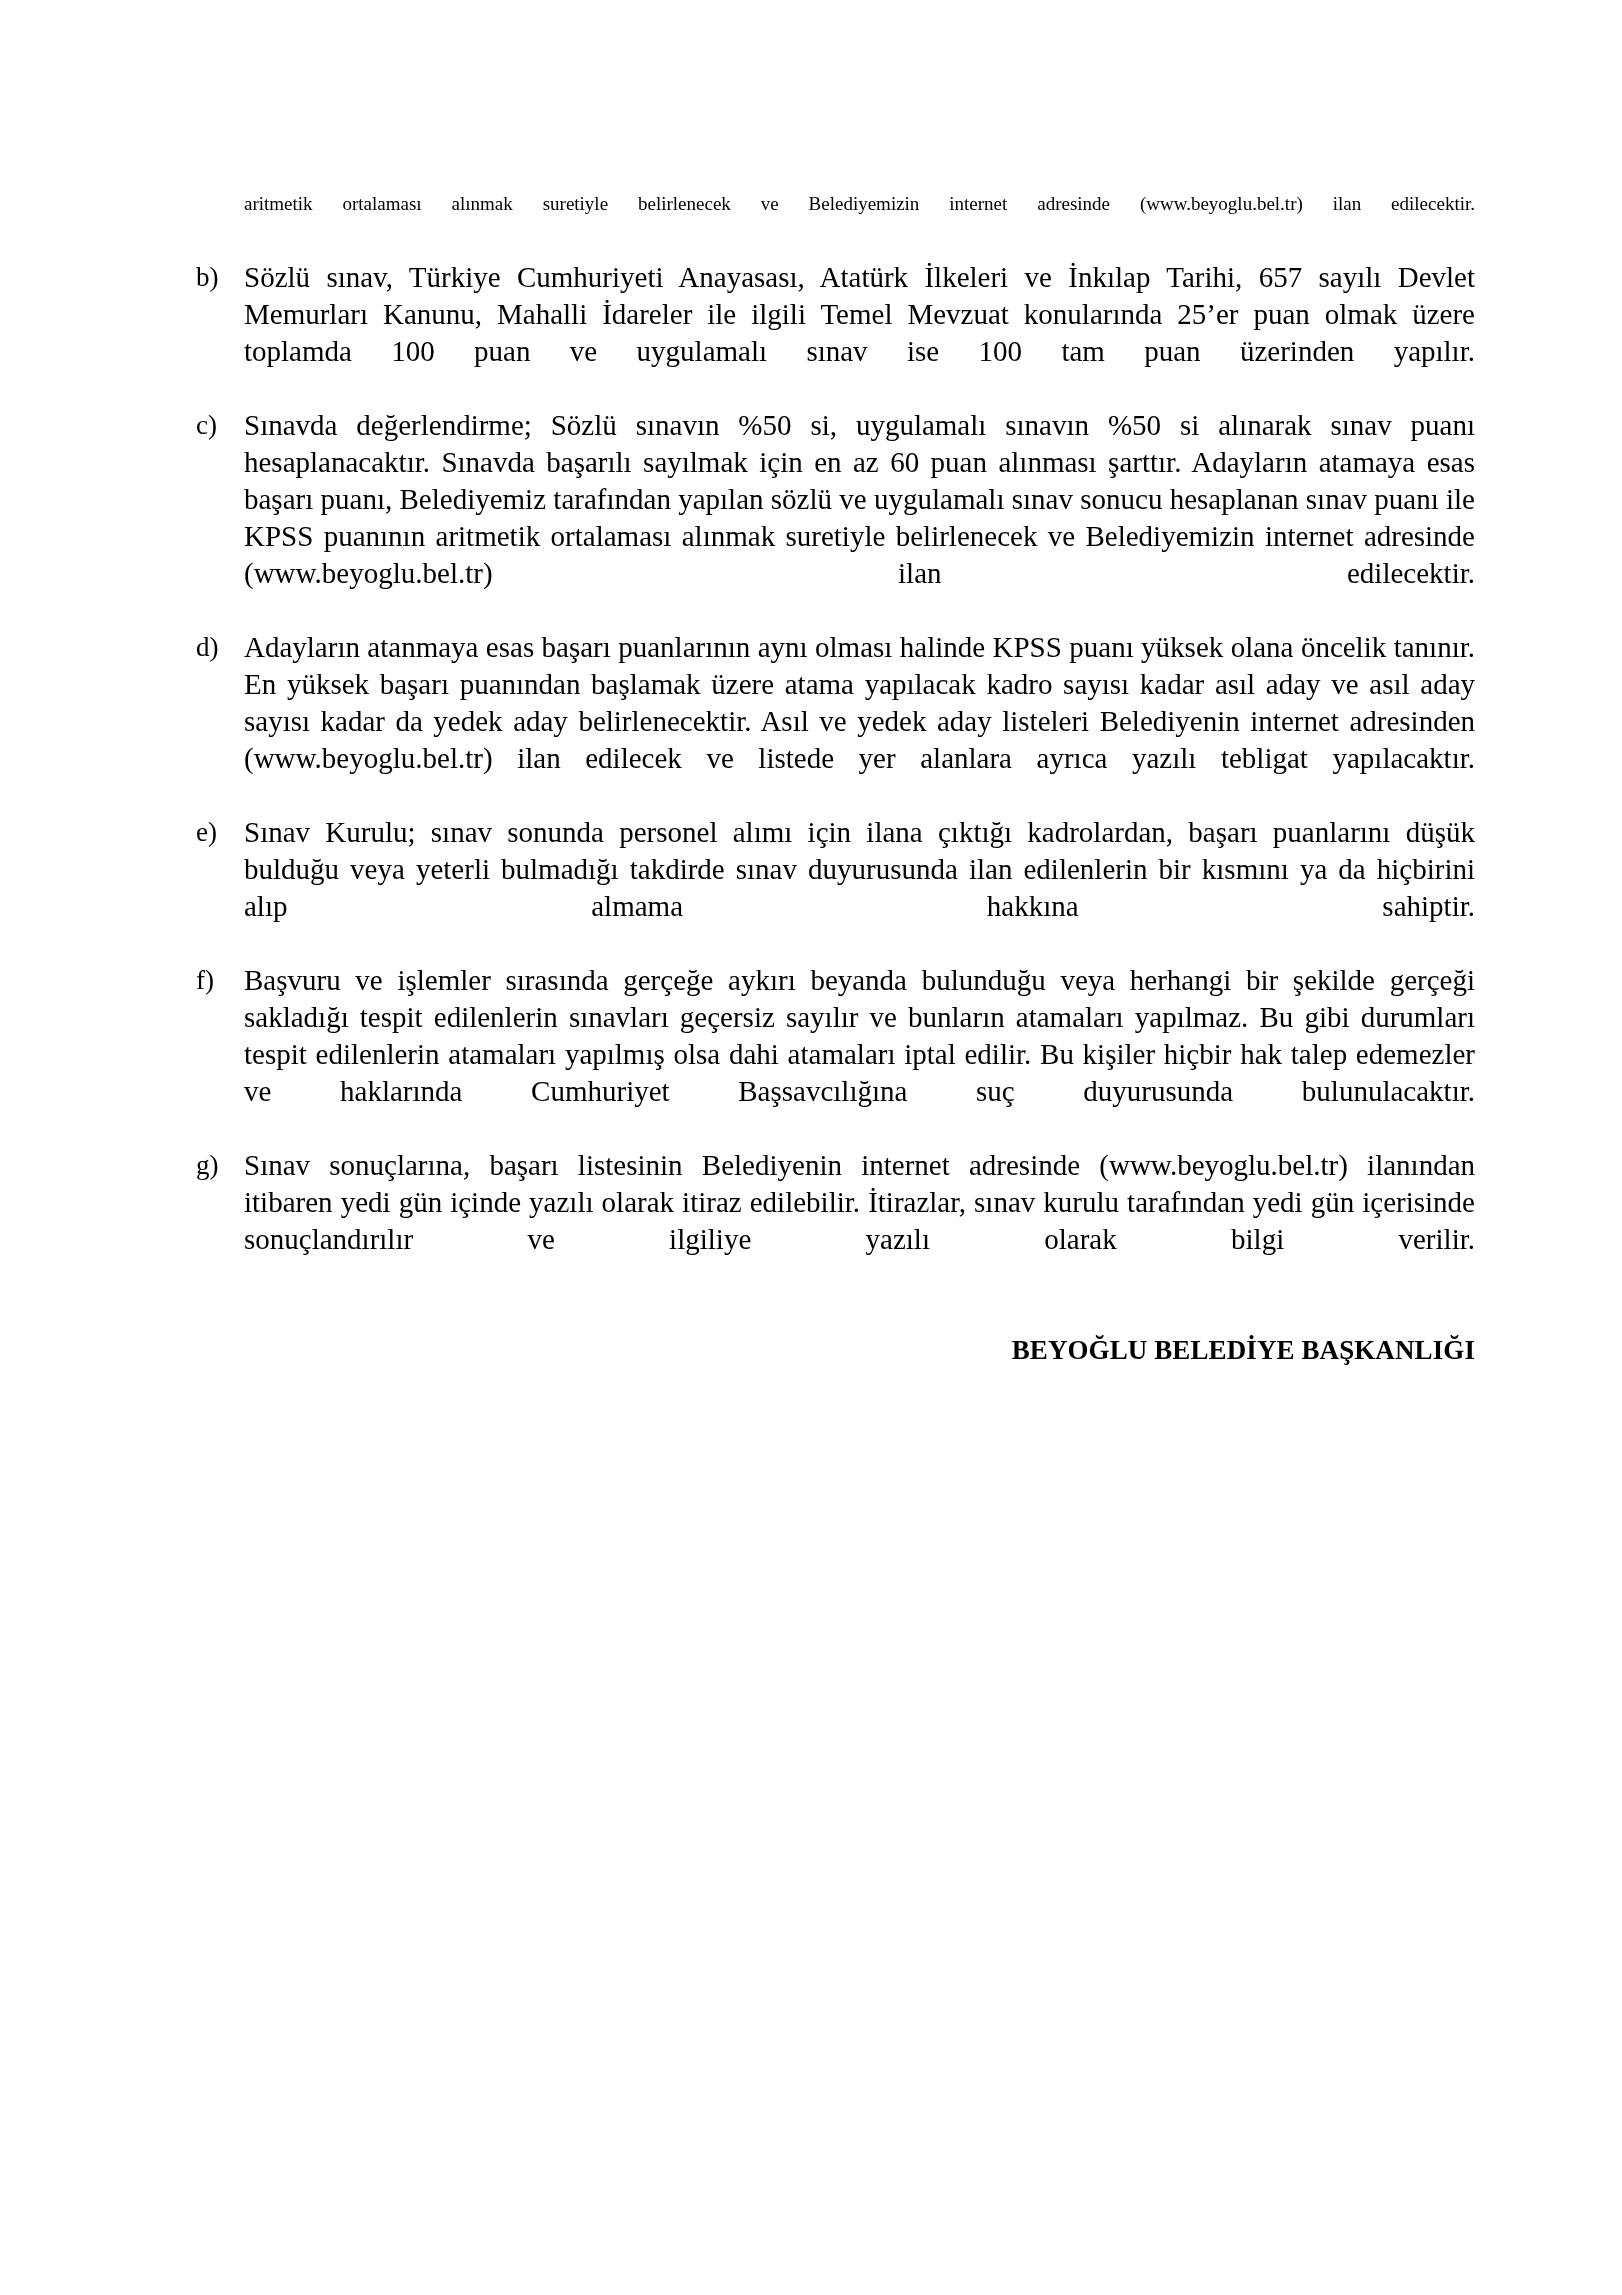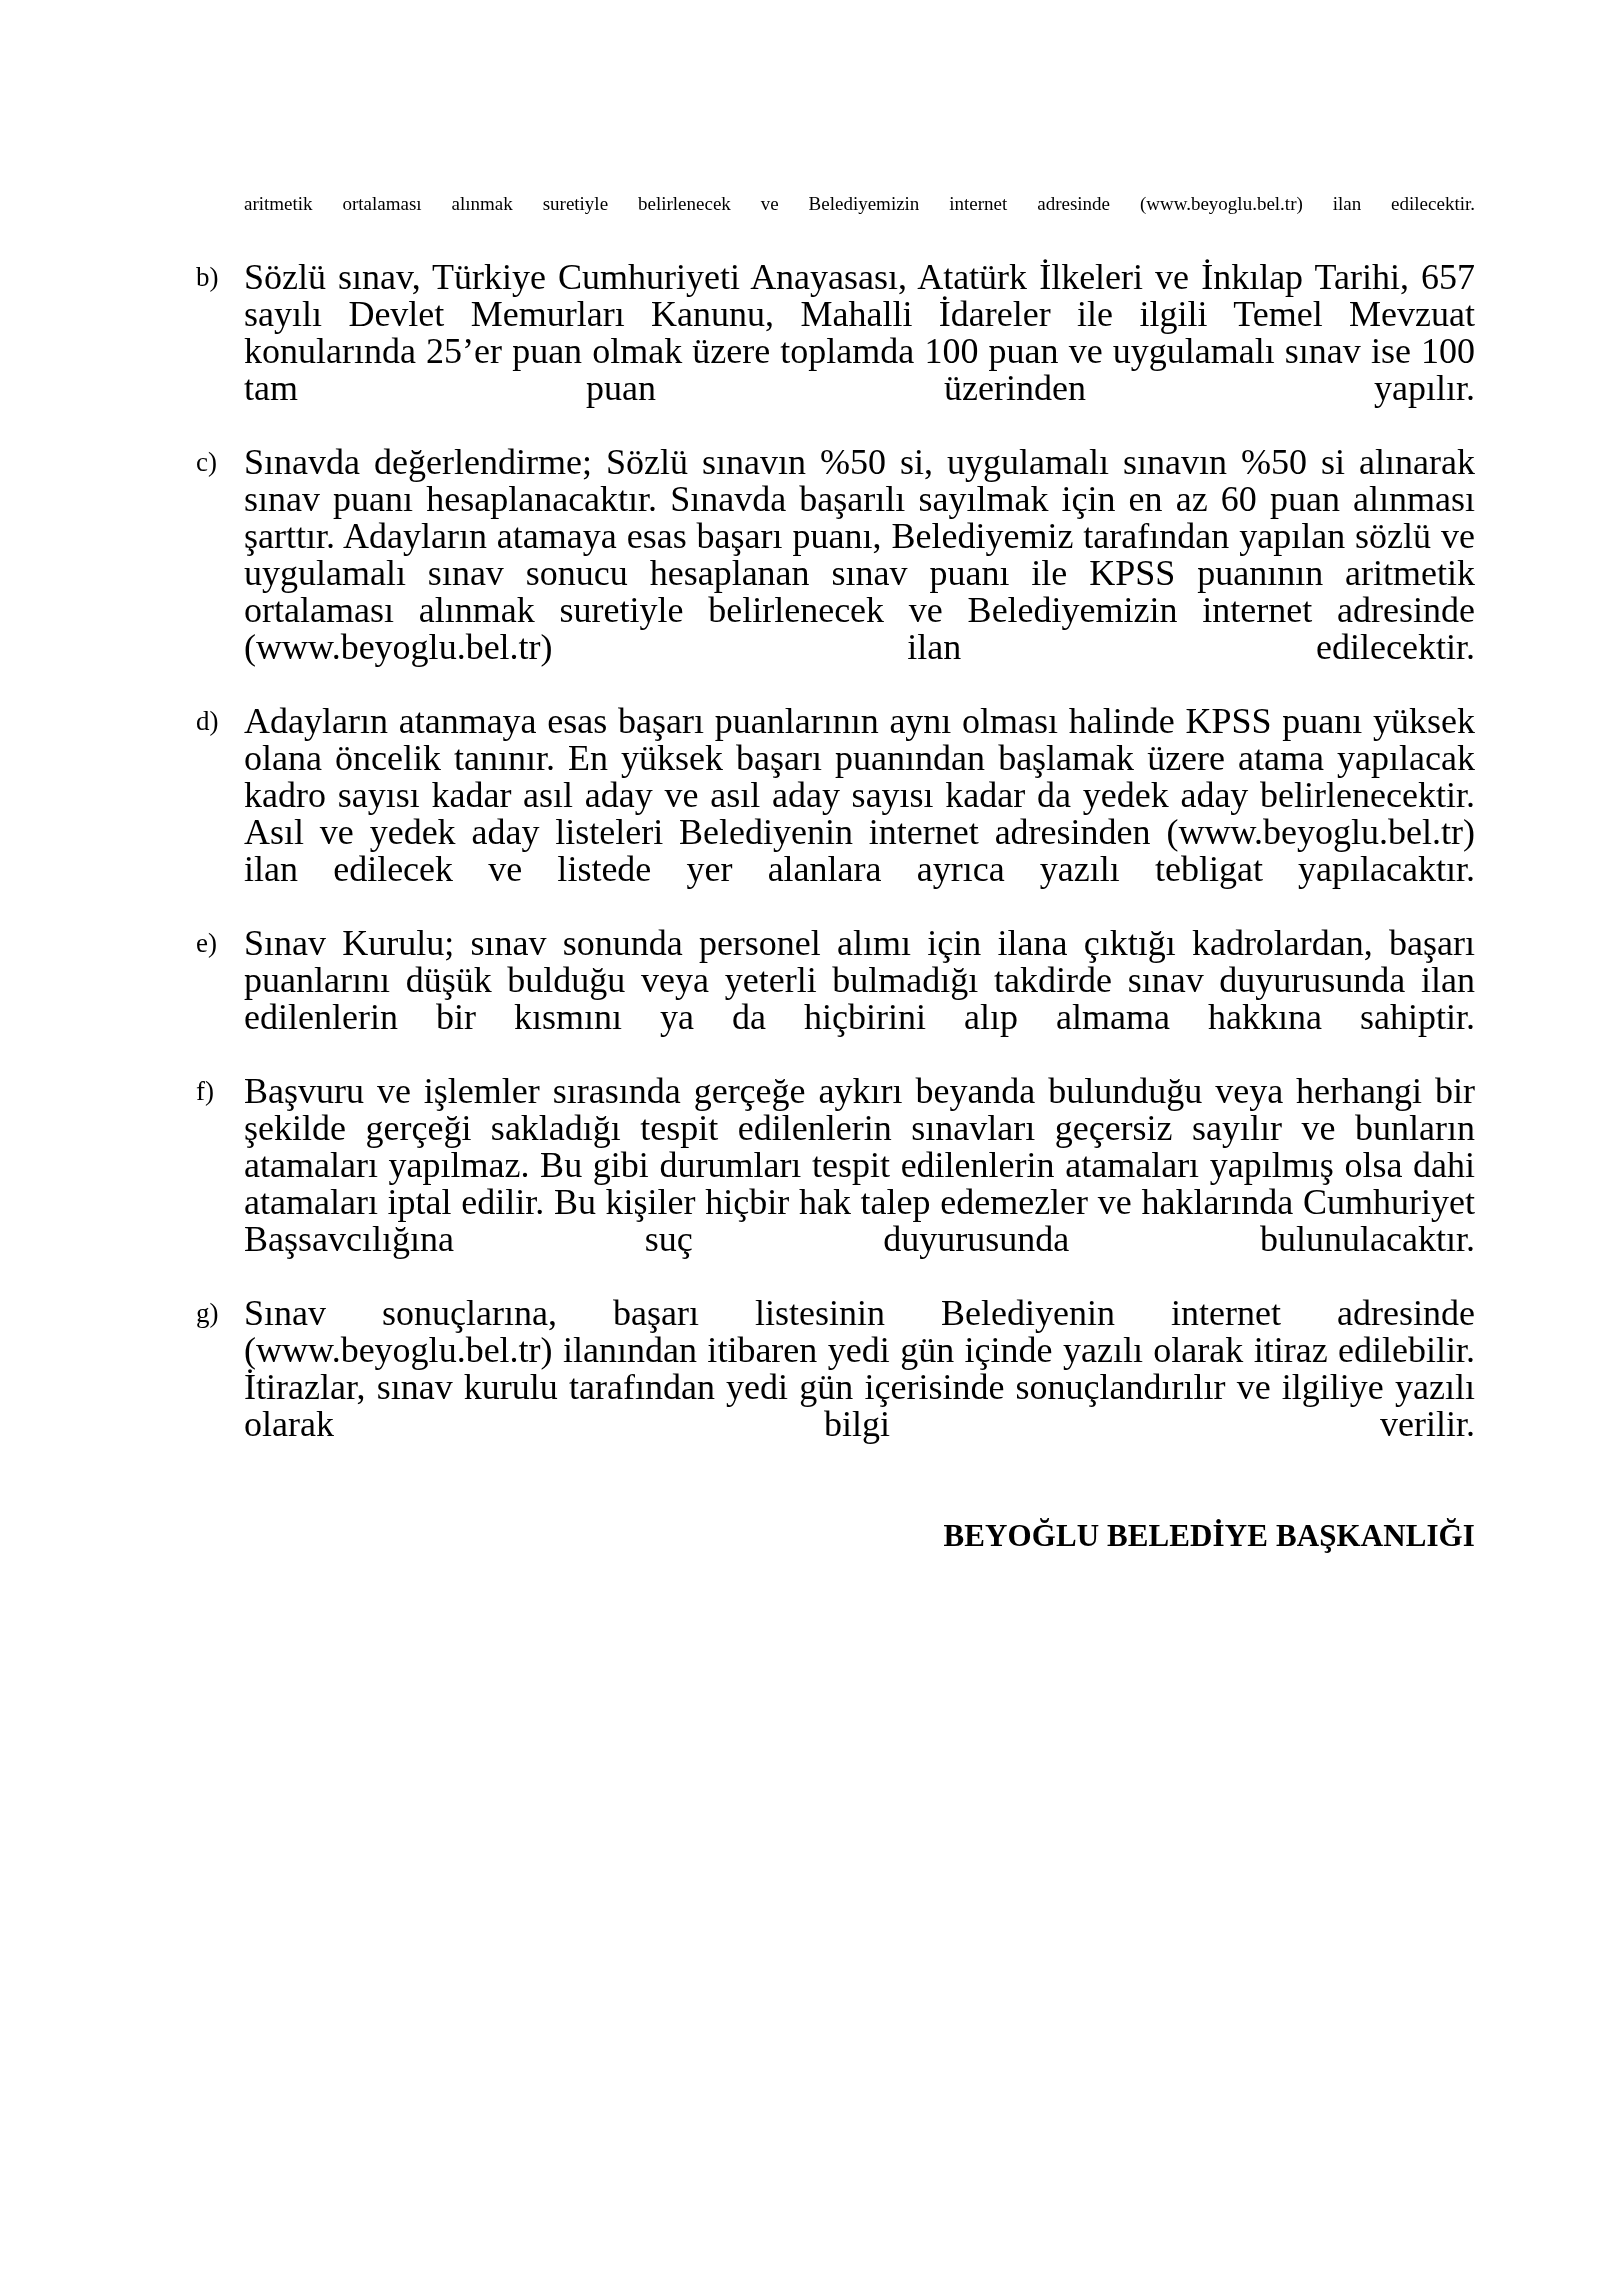--- a/index.html
+++ b/index.html
@@ -53,39 +53,39 @@
     left: 0;
     top: 0;
     width: 41px;
     font-size: 27px;
     line-height: 37px;
     text-align: left;
     white-space: nowrap;
   }
   .body-text {
     display: block;
-    font-size: 36px;
+    font-size: 29px;
     line-height: 37px;
     text-align: justify;
     text-justify: inter-word;
     hyphens: none;
   }
   
   .body-text::after,
   .para::after {
     content: "";
     display: inline-block;
     width: 100%;
   }
 
   .signature {
     margin-top: 37px;
     padding-right: 0;
     text-align: right;
-    font-size: 31px;
+    font-size: 27px;
     line-height: 37px;
     font-weight: bold;
     letter-spacing: 0.1px;
   }
 </style>
 </head>
 <body>
 
 <div class="page">
   <div class="content">

